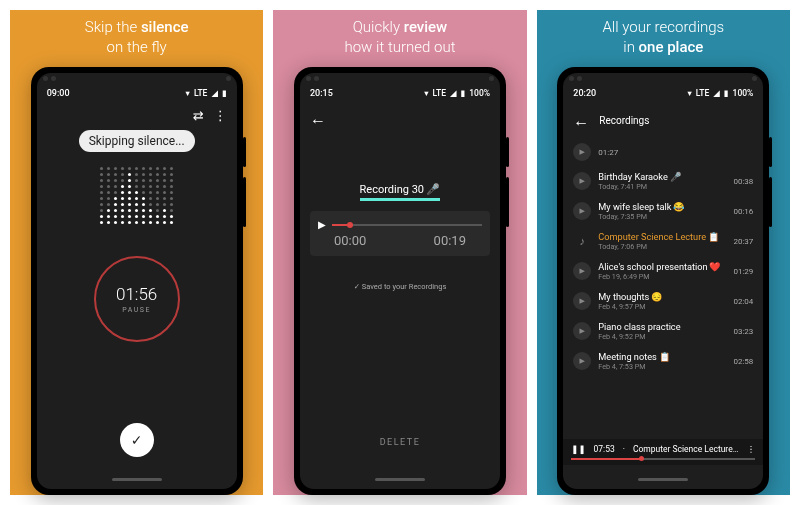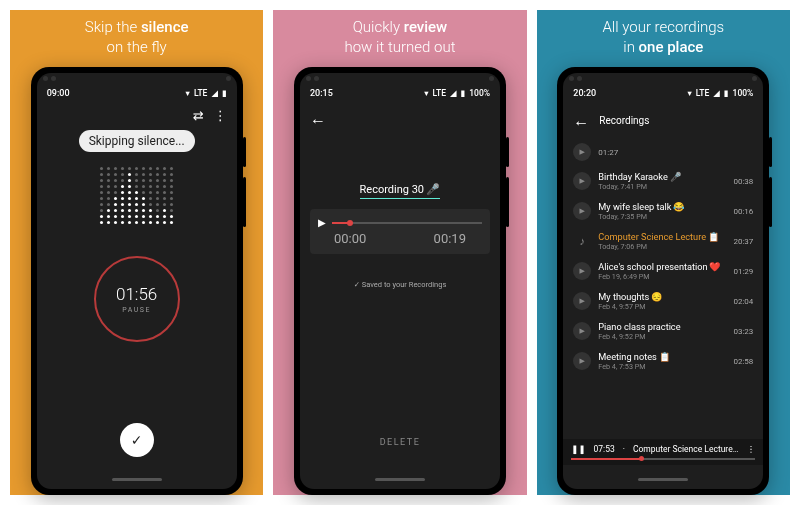--- a/index.html
+++ b/index.html
@@ -27,21 +27,21 @@
 .viz-col{display:flex;flex-direction:column-reverse;gap:3px}
 .viz-dot{width:3px;height:3px;background:#666;border-radius:50%}
 .viz-dot.on{background:#fff}
 .rec-circle{width:86px;height:86px;border:2px solid #b73a3a;border-radius:50%;display:flex;flex-direction:column;align-items:center;justify-content:center;align-self:center;margin:14px 0}
 .rec-time{font-size:17px;font-weight:300}
 .rec-label{font-size:7px;color:#999;letter-spacing:1.5px;margin-top:2px}
 .fab{width:34px;height:34px;background:#fff;border-radius:50%;display:flex;align-items:center;justify-content:center;align-self:center;margin-top:auto;margin-bottom:8px;color:#222;font-size:14px}
 .nav-bar{height:20px;display:flex;justify-content:center;align-items:center}
 .nav-pill{width:50px;height:3px;background:#555;border-radius:2px}
 .back-arrow{font-size:16px;padding:3px 0}
-.review-title{text-align:center;font-size:11px;border-bottom:1px solid #5eead4;align-self:center;padding-bottom:2px;margin-top:52px}
+.review-title{text-align:center;font-size:11px;border-bottom:3px solid #5eead4;align-self:center;padding-bottom:2px;margin-top:52px}
 .player-box{background:#2a2a2a;border-radius:4px;padding:8px;margin:10px 0}
 .player-row{display:flex;align-items:center;gap:6px}
 .play-icon{font-size:10px}
 .track{flex:1;height:2px;background:#555;position:relative}
 .track-fill{position:absolute;left:0;top:0;height:2px;background:#d44}
 .track-thumb{position:absolute;top:-2px;width:6px;height:6px;background:#d44;border-radius:50%;margin-left:-3px}
 .time-row{display:flex;justify-content:space-between;font-size:13px;color:#aaa;margin-top:3px;padding:0 16px}
 .saved{text-align:center;font-size:7.5px;color:#aaa;margin-top:16px}
 .delete{text-align:center;font-size:9px;color:#888;letter-spacing:1.5px;margin-top:auto;margin-bottom:18px}
 .header-row{display:flex;align-items:center;gap:10px;padding:2px 0 5px}

